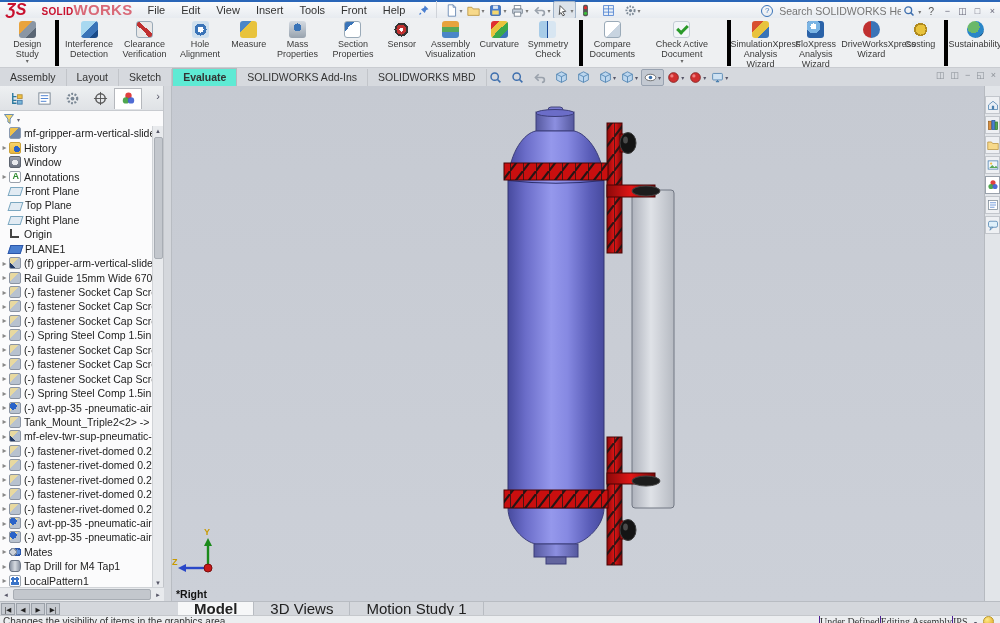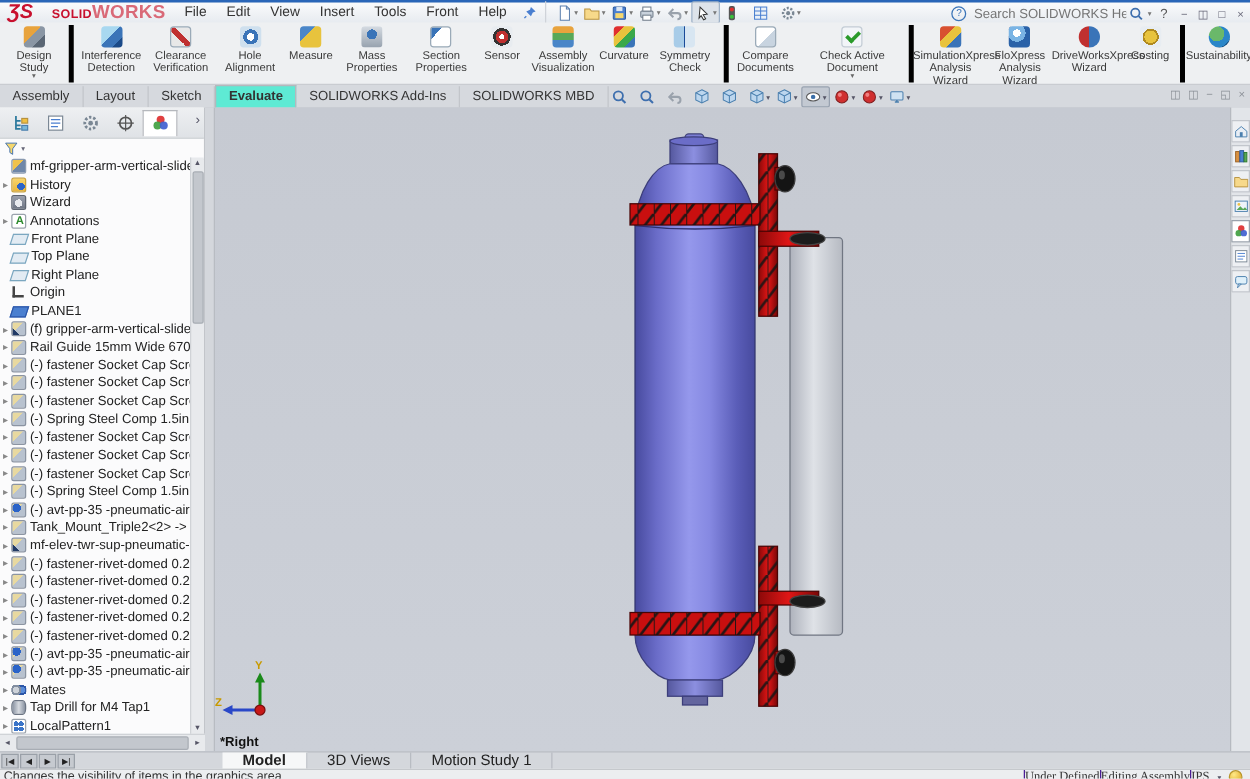--- a/index.html
+++ b/index.html
@@ -120,21 +120,21 @@
   #view-label{position:absolute;left:4px;bottom:1px;font-weight:bold;font-size:10.5px;color:#111;margin-top:26px;}
   #taskpane{position:absolute;right:0;top:0;width:16px;height:515px;background:#e2e5e9;border-left:1px solid #b6bac0;box-sizing:border-box;display:flex;flex-direction:column;align-items:center;padding-top:10px;gap:2px;}
   .tpbtn{width:15px;height:18px;display:flex;align-items:center;justify-content:center;border:1px solid #c2c6cc;background:#eef0f3;box-sizing:border-box;}
   .tpbtn[data-active="true"]{background:#fff;border-color:#9aa2ac;}
   .tpbtn svg{width:12px;height:12px;}
   
   #bottomtabs{position:absolute;left:0;top:601px;width:1000px;height:14px;background:#d4d7dc;
     border-top:1px solid #b8bcc2;display:flex;align-items:stretch;box-sizing:border-box;}
   .navbtn{width:12px;margin:1px 0 0 1px;background:#c6cad0;border:1px solid #9aa0a8;font-size:6.5px;
     color:#222;text-align:center;line-height:11px;}
-  .btab{padding:0 16px;font-size:12px;color:#222;border-right:1px solid #b8bcc2;line-height:13px;}
+  .btab{padding:0 16px;font-size:15px;color:#222;border-right:1px solid #b8bcc2;line-height:13px;}
   .btab:first-of-type{margin-left:118px;}
   .btab[data-active="true"]{background:#f6f7f8;font-weight:bold;}
   
   #statusbar{position:absolute;left:0;top:615px;width:1000px;height:8px;background:#eceef0;
     border-top:1px solid #c5c8cc;overflow:hidden;display:flex;box-sizing:border-box;}
   #status-hint{font-size:10px;color:#333;padding-left:3px;line-height:11px;flex:1;}
   .scell{font-size:10px;color:#333;line-height:11px;padding:0 0;border-left:1px solid #4c1d95;white-space:nowrap;font-family:Liberation Serif, serif;}
   .sball{width:9px;height:9px;border-radius:50%;background:radial-gradient(circle at 35% 30%,#ffe987,#e8b93d 70%);border:1px solid #b8962a;margin:0 6px;flex:none;}
   .ucaret{font-size:6px;color:#556;margin-left:4px;}
 </style>
@@ -629,21 +629,21 @@
 
         <div class="tree-row" title="History">
           <span class="tw">▸</span>
           <span class="ti" data-icon="history"></span>
           <span class="tlabel">History</span>
         </div>
 
         <div class="tree-row" title="Sensors">
           <span class="tw"></span>
           <span class="ti" data-icon="sensors"></span>
-          <span class="tlabel">Wizard</span>
+          <span class="tlabel">Window</span>
         </div>
 
         <div class="tree-row" title="Annotations">
           <span class="tw">▸</span>
           <span class="ti" data-icon="annotations"></span>
           <span class="tlabel">Annotations</span>
         </div>
 
         <div class="tree-row" title="Front Plane">
           <span class="tw"></span>

